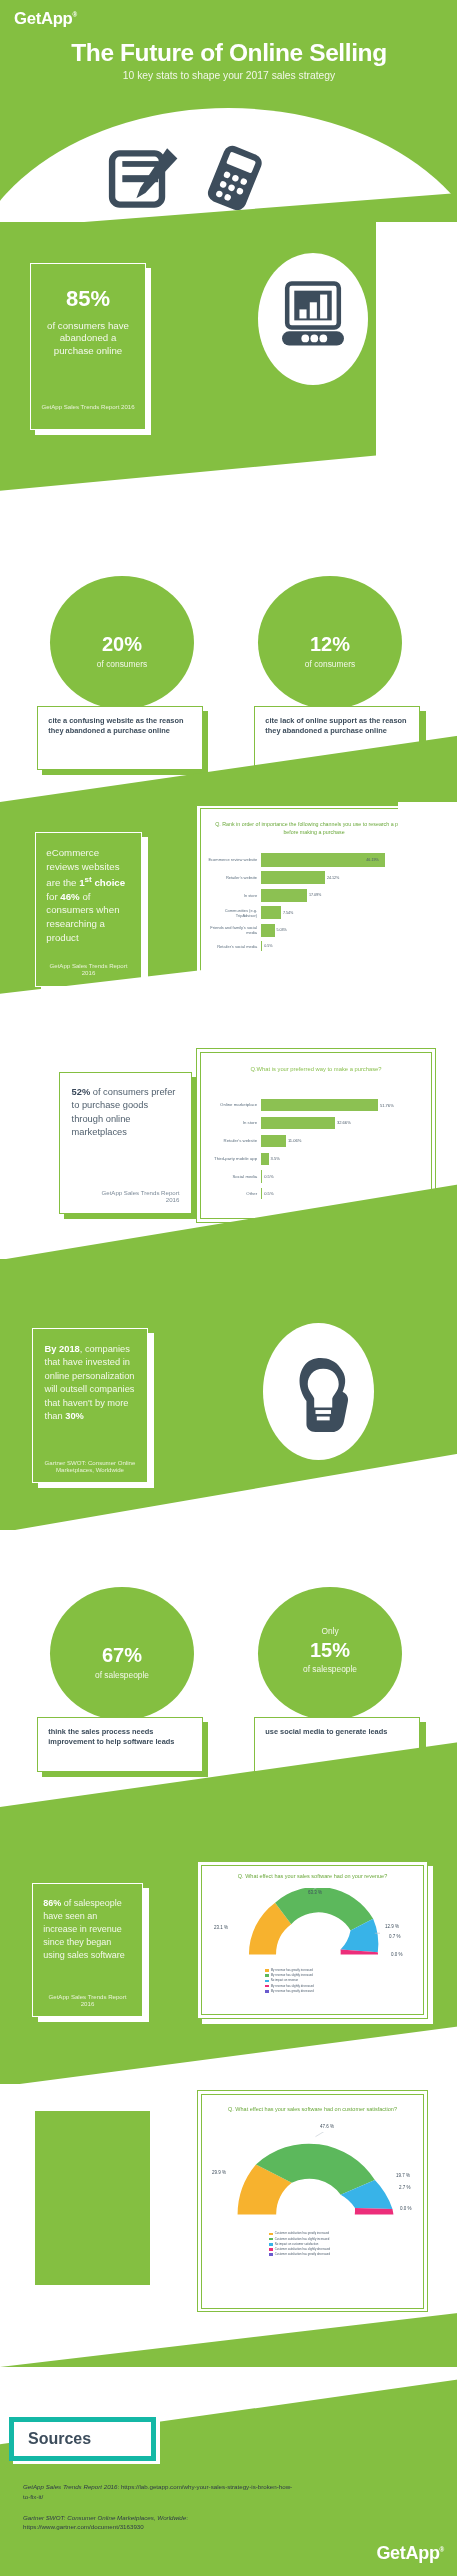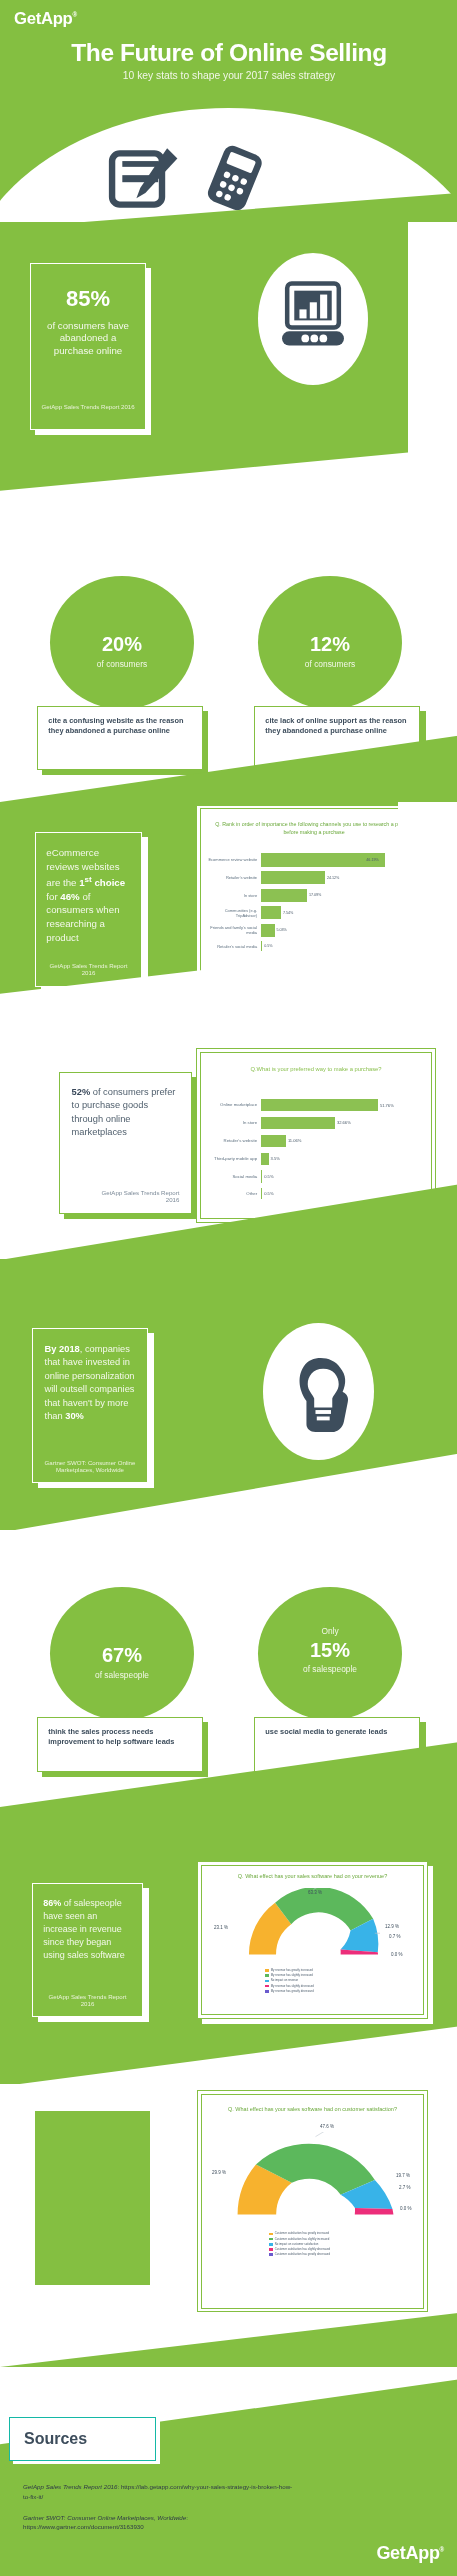--- a/index.html
+++ b/index.html
@@ -26,21 +26,21 @@
   .hero-dome { position: absolute; left: -39px; top: 108px; width: 535px;
                height: 193px; background: #fff; border-radius: 50% 50% 0 0 / 100% 100% 0 0; }
   .hero-wedge { position: absolute; left: 0; top: 193px; width: 458px; height: 74px;
                 background: #84bf41;
                 clip-path: polygon(0 48%, 100% 0, 100% 100%, 0 100%); }
 
   .hero-icons { position: absolute; left: 108px; top: 143px; width: 245px; height: 71px;
                 display: flex; align-items: center; gap: 14px; }
 
   
-  .sec1 { position: absolute; left: 0; top: 222px; width: 408px; height: 296px;
+  .sec1 { position: absolute; left: 0; top: 222px; width: 376px; height: 296px;
           background: #84bf41; overflow: hidden; }
   .sec1-wedge { position: absolute; left: 0; bottom: -5.2px; width: 458px; height: 77px;
                 background: #fff; clip-path: polygon(0 58%, 100% 2%, 100% 100%, 0 100%); }
 
   .card-outline { position: absolute; border: 1.3px solid #fff; background: #84bf41; }
   .card-shadow-w { position: absolute; background: #ffffff; }
 
   .big-num-w { color: #fff; font-size: 22px; font-weight: bold; text-align: center; }
   .sub-w { color: #f4f8ec; font-size: 9.7px; text-align: center; line-height: 1.32; }
   .src-w { color: #eaf2d9; font-size: 6.1px; text-align: center; }
@@ -114,21 +114,21 @@
           background: #fff; overflow: hidden; }
   .sec8-wedge-bot { position: absolute; left: 0; bottom: 0; width: 458px; height: 77px;
                     background: #84bf41; clip-path: polygon(0 100%, 100% 30%, 100% 100%, 0 100%); }
 
   
   .sec9 { position: absolute; left: 0; top: 2367px; width: 458px; height: 209px;
           background: #fff; overflow: hidden; }
   .sec9-green { position: absolute; left: 0; top: 0; width: 458px; height: 209px;
                 background: #84bf41; clip-path: polygon(0 37%, 100% 6%, 100% 100%, 0 100%); }
   .sources-tab { position: absolute; left: 9px; top: 50px; width: 147px; height: 44px;
-                 background: #fff; border: 1px solid #14b8a6; }
+                 background: #fff; border: 5px solid #14b8a6; }
   .sources-tab-shadow { position: absolute; left: 13px; top: 53px; width: 147px; height: 44px;
                         background: #fff; }
   .sources-title { color: #3d4d5c; font-size: 16px; font-weight: bold; }
   .src-line { color: #2f3b46; font-size: 6.2px; line-height: 1.55; }
   .src-line i { font-style: italic; }
   .footer-logo { position: absolute; right: 14px; bottom: 11.6px; color: #fff;
                  font-size: 18px; font-weight: bold; letter-spacing: -0.3px; }
   .footer-logo sup { font-size: 6.4px; vertical-align: super; }
 
   .legend { font-size: 2.8px; color: #4a5a6a; line-height: 1.85; }

